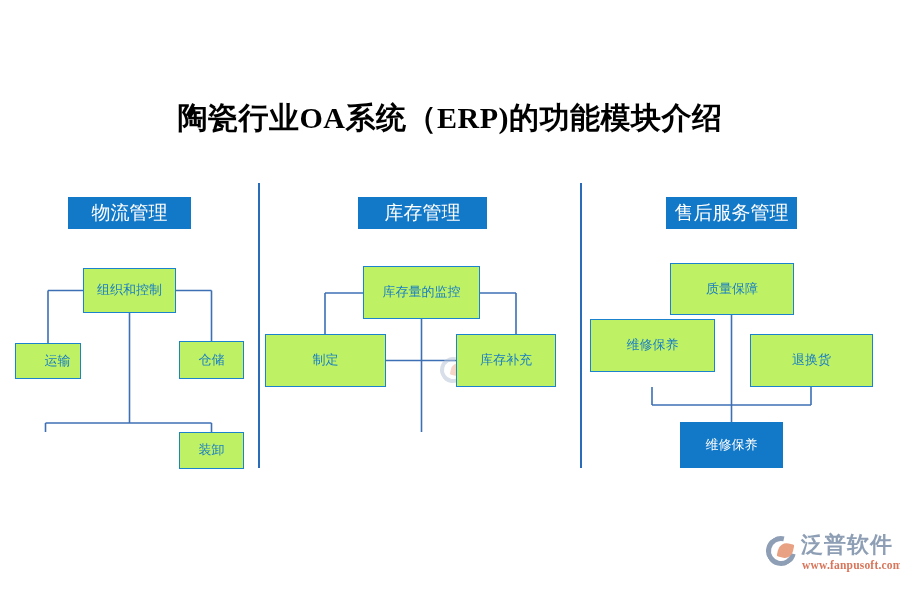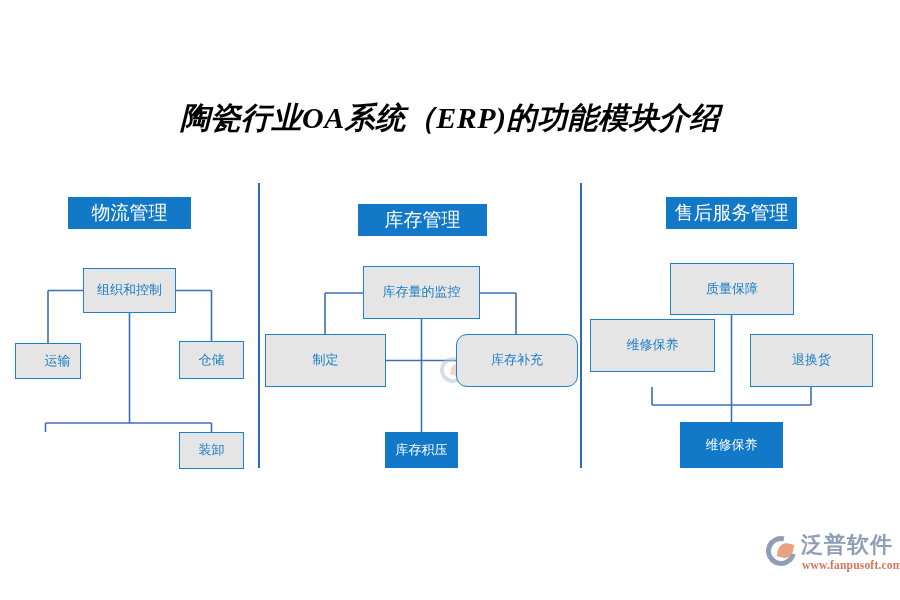--- a/index.html
+++ b/index.html
@@ -18,21 +18,20 @@
     position:absolute;
     left:0; top:98px;
     width:900px;
     text-align:center;
     font-family:"Liberation Serif","DejaVu Serif",serif;
     font-size:30px;
     font-weight:bold;
     color:#000000;
     letter-spacing:0.5px;
     white-space:nowrap;
-    font-style:italic;
   }
 
   
   .divider {
     position:absolute;
     width:2px;
     background:#2b6cb8;
   }
 
   
@@ -50,21 +49,21 @@
     white-space:nowrap;
     z-index:3;
   }
   .node.header {
     background:#1278c8;
     color:#ffffff;
     border:none;
     font-size:19px;
   }
   .node.light {
-    background:#e5e5e5;
+    background:#bef264;
     border:1.6px solid #1b82cd;
     color:#1a7ec4;
   }
   .node.dark {
     background:#1278c8;
     border:1.6px solid #1278c8;
     color:#ffffff;
   }
 
   
@@ -203,25 +202,24 @@
 
   <div class="divider" style="left:258px;top:183px;height:285px;"></div>
   <div class="divider" style="left:580px;top:183px;height:285px;"></div>
 
   <div class="node header" style="left:68px;top:197px;width:123px;height:32px;">物流管理</div>
   <div class="node light" style="left:83px;top:268px;width:93px;height:45px;">组织和控制</div>
   <div class="node light" style="left:15px;top:343px;width:66px;height:36px;padding-left:19px;">运输</div>
   <div class="node light" style="left:179px;top:341px;width:65px;height:38px;">仓储</div>
   <div class="node light" style="left:179px;top:432px;width:65px;height:37px;">装卸</div>
 
-  <div class="node header" style="left:358px;top:204px;width:129px;height:32px;">库存管理</div>
+  <div class="node header" style="left:358px;top:197px;width:129px;height:32px;">库存管理</div>
   <div class="node light" style="left:363px;top:266px;width:117px;height:53px;">库存量的监控</div>
   <div class="node light" style="left:265px;top:334px;width:121px;height:53px;">制定</div>
-  <div class="node light" style="left:456px;top:334px;width:122px;height:53px;border-radius:11px;">库存补充</div>
-  <div class="node dark" style="left:385px;top:432px;width:73px;height:36px;">库存积压</div>
+  <div class="node light" style="left:456px;top:334px;width:100px;height:53px;">库存补充</div>
 
   <div class="node header" style="left:666px;top:197px;width:131px;height:32px;">售后服务管理</div>
   <div class="node light" style="left:670px;top:263px;width:124px;height:52px;">质量保障</div>
   <div class="node light" style="left:590px;top:319px;width:125px;height:53px;">维修保养</div>
   <div class="node light" style="left:750px;top:334px;width:123px;height:53px;">退换货</div>
   <div class="node dark" style="left:680px;top:422px;width:103px;height:46px;">维修保养</div>
 
   <div class="watermark">
     <div class="wm-mark">
       <div class="ring"></div>

